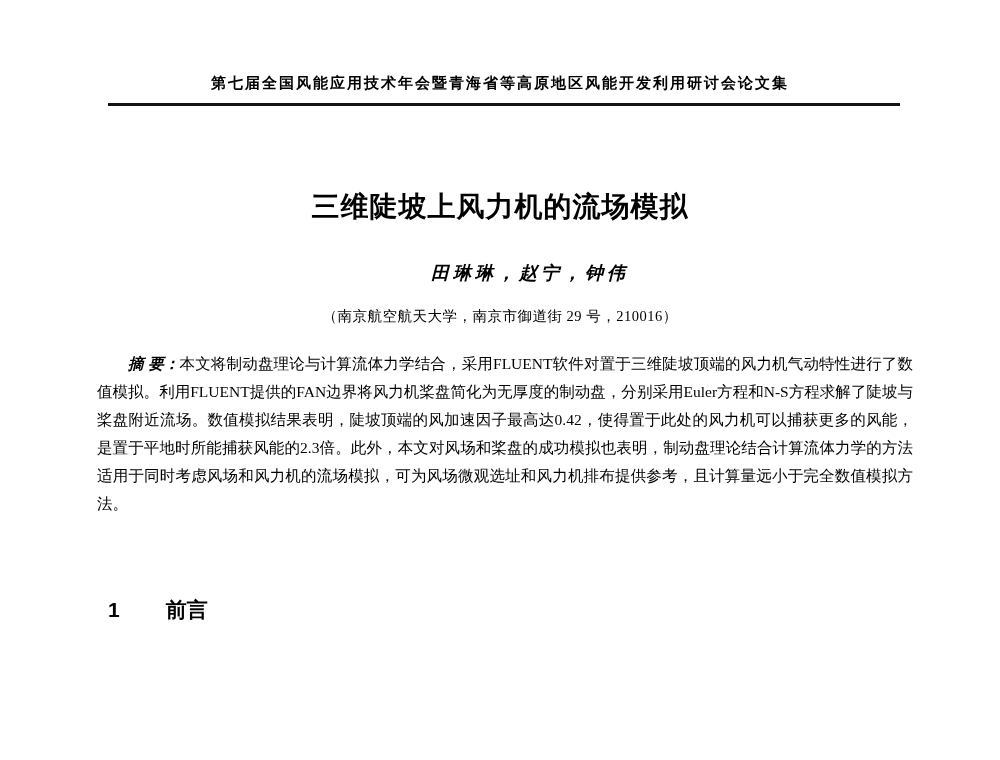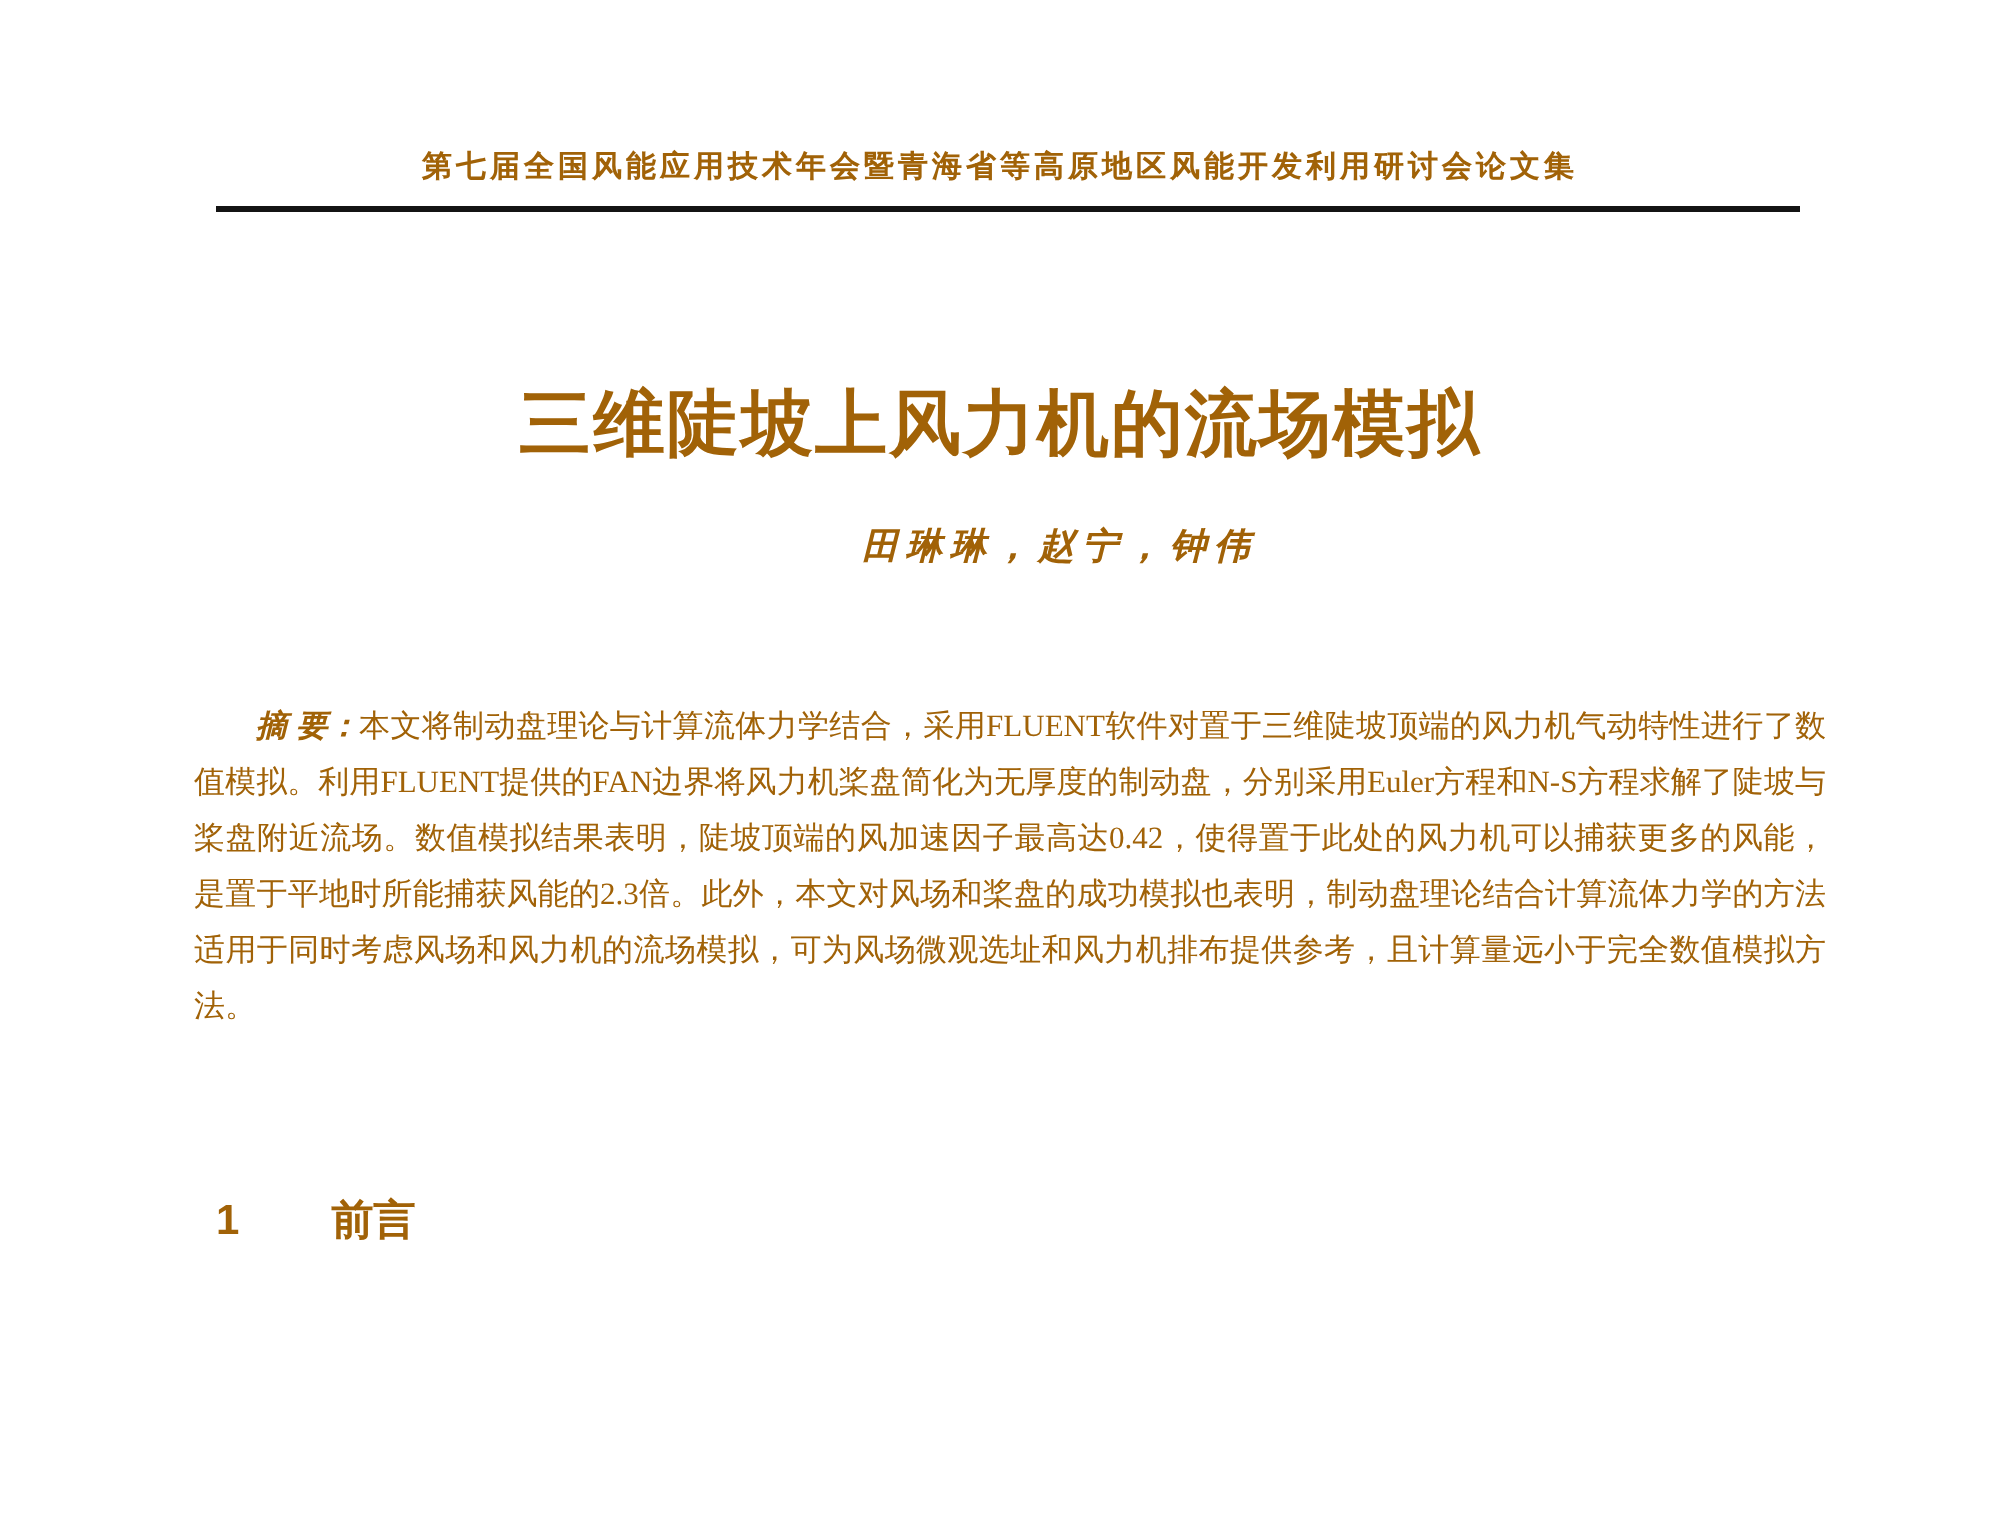--- a/index.html
+++ b/index.html
@@ -6,21 +6,21 @@
     margin: 0;
     padding: 0;
     background: #ffffff;
   }
   .page {
     position: relative;
     width: 1000px;
     height: 728px;
     background: #ffffff;
     overflow: hidden;
-    color: #a16207;
+    color: #000000;
     font-family: "Liberation Serif", "DejaVu Serif", serif;
     -webkit-font-smoothing: antialiased;
   }
   .proc-header {
     position: absolute;
     top: 74px;
     left: 0;
     width: 100%;
     text-align: center;
     font-size: 15px;
@@ -37,21 +37,21 @@
     background: #141414;
   }
   .paper-title {
     position: absolute;
     top: 188px;
     left: 0;
     width: 100%;
     margin: 0;
     text-align: center;
     font-family: "Liberation Sans", "DejaVu Sans", sans-serif;
-    font-size: 36px;
+    font-size: 28px;
     font-weight: bold;
     letter-spacing: 1px;
   }
   .authors {
     position: absolute;
     top: 261px;
     left: 0;
     width: 100%;
     text-align: center;
     font-size: 18px;
@@ -130,20 +130,21 @@
 <div class="page">
 
   <div class="proc-header">第七届全国风能应用技术年会暨青海省等高原地区风能开发利用研讨会论文集</div>
 
   <div class="header-rule"></div>
 
   <h1 class="paper-title">三维陡坡上风力机的流场模拟</h1>
 
   <div class="authors">田琳琳，赵宁，钟伟</div>
 
+  <div class="affiliation">（南京航空航天大学，南京市御道街 29 号，210016）</div>
 
   <p class="abstract"><span class="label">摘 要：</span><span>本文将制动盘理论与计算流体力学结合，采用FLUENT软件对置于三维陡坡顶端的风力机气动特性进行了数值模拟。利用FLUENT提供的FAN边界将风力机桨盘简化为无厚度的制动盘，分别采用Euler方程和N-S方程求解了陡坡与桨盘附近流场。数值模拟结果表明，陡坡顶端的风加速因子最高达0.42，使得置于此处的风力机可以捕获更多的风能，是置于平地时所能捕获风能的2.3倍。此外，本文对风场和桨盘的成功模拟也表明，制动盘理论结合计算流体力学的方法适用于同时考虑风场和风力机的流场模拟，可为风场微观选址和风力机排布提供参考，且计算量远小于完全数值模拟方法。</span></p>
 
 
   <h2 class="section-heading"><span>1</span><span class="sec-title">前言</span></h2>
 
 
 </div>
 
 </body></html>

